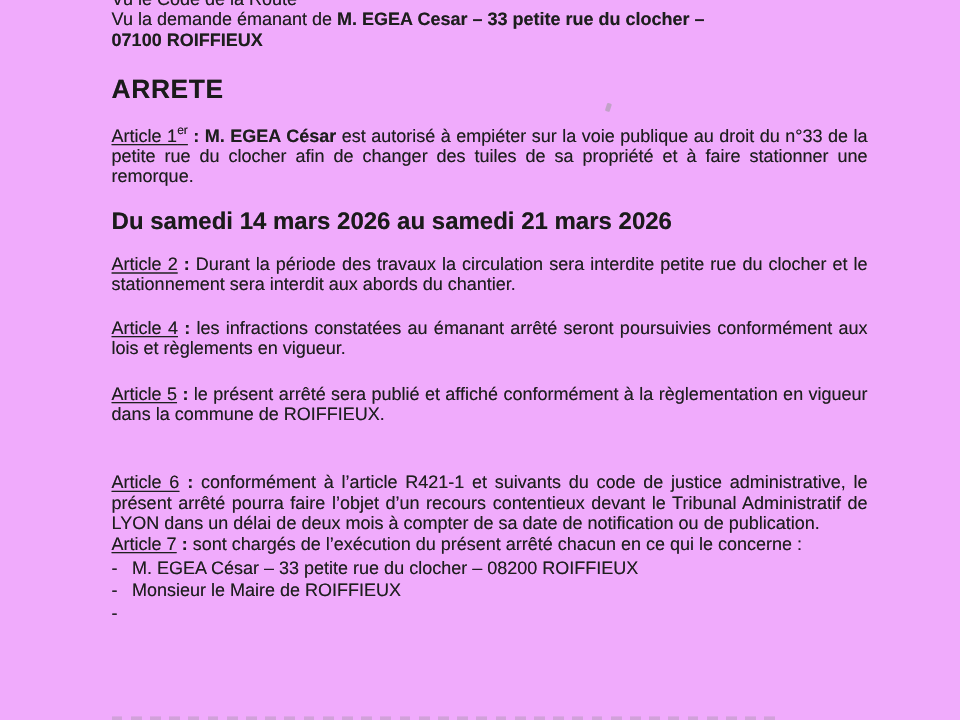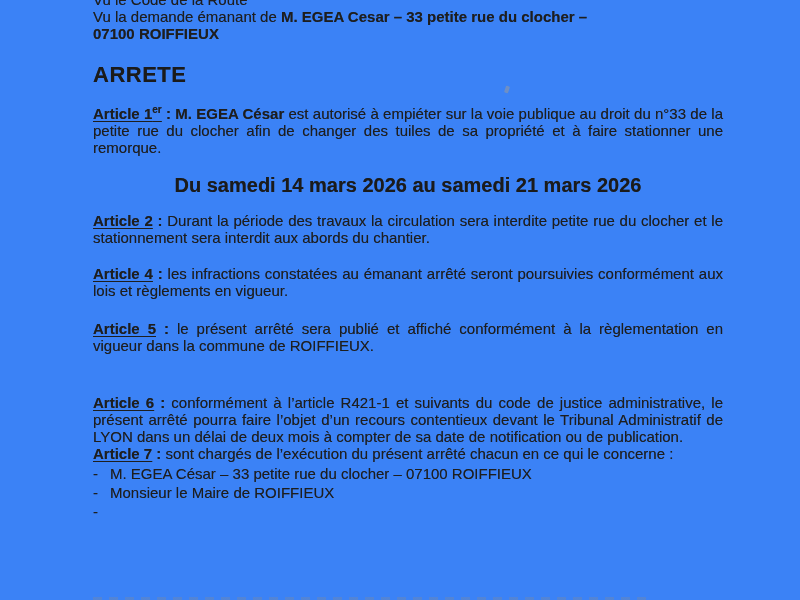--- a/index.html
+++ b/index.html
@@ -7,21 +7,21 @@
     padding: 0;
     width: 800px;
     height: 600px;
     overflow: hidden;
     background: #ffffff;
   }
   .page {
     position: relative;
     width: 800px;
     height: 600px;
-    background: #3b82f6;
+    background: #f0abfc;
     font-family: "Liberation Sans", sans-serif;
     color: #1e1e1e;
   }
   .content {
     position: absolute;
     left: 93px;
     top: 0;
     width: 630px;
   }
   p {
@@ -41,34 +41,34 @@
     text-align: left;
     color: #1b1b1b;
     letter-spacing: 0.5px;
     text-shadow: 0 0 0.4px rgba(30,30,30,0.6);
   }
   .date-heading {
     margin: 17px 0 0 0;
     font-size: 20px;
     line-height: 25px;
     font-weight: bold;
-    text-align: center;
+    text-align: left;
     color: #1b1b1b;
     text-shadow: 0 0 0.4px rgba(30,30,30,0.6);
   }
   .para { text-align: justify; }
   .m-art1 { margin-top: 17px; }
   .m-art2 { margin-top: 14px; }
   .m-art3 { margin-top: 20px; }
   .m-art4 { margin-top: 19px; }
   .m-art5 { margin-top: 21px; }
   .m-art6 { margin-top: 40px; }
   .m-art7 { }
   .artlabel {
-    font-weight: bold;
+    font-weight: normal;
     text-decoration: underline;
     text-underline-offset: 2px;
   }
   sup {
     font-size: 10px;
     line-height: 0;
   }
   .bullets { margin-top: 2px; }
   .bullet-line {
     display: flex;
@@ -131,21 +131,21 @@
 
     <p class="para m-art5"><span class="artlabel">Article 5</span><span class="bold"> : </span><span>le présent arrêté sera publié et affiché conformément à la règlementation en vigueur dans la commune de ROIFFIEUX.</span></p>
 
     <p class="para m-art6"><span class="artlabel">Article 6</span><span class="bold"> : </span><span>conformément à l’article R421-1 et suivants du code de justice administrative, le présent arrêté pourra faire l’objet d’un recours contentieux devant le Tribunal Administratif de LYON dans un délai de deux mois à compter de sa date de notification ou de publication.</span></p>
 
     <p class="para m-art7"><span class="artlabel">Article 7</span><span class="bold"> : </span><span>sont chargés de l’exécution du présent arrêté chacun en ce qui le concerne :</span></p>
 
     <div class="bullets">
       <div class="bullet-line">
           <span class="bullet-dash">-</span>
-          <span>M. EGEA César – 33 petite rue du clocher – 07100 ROIFFIEUX</span>
+          <span>M. EGEA César – 33 petite rue du clocher – 08200 ROIFFIEUX</span>
         </div>
       <div class="bullet-line">
           <span class="bullet-dash">-</span>
           <span>Monsieur le Maire de ROIFFIEUX</span>
         </div>
       <div class="bullet-line">
           <span class="bullet-dash">-</span>
         </div>
     </div>
 

